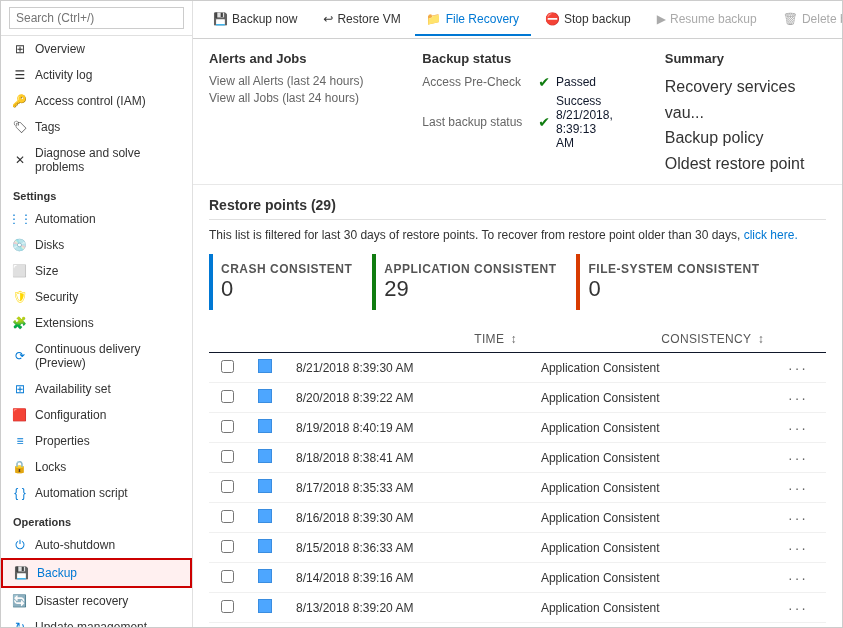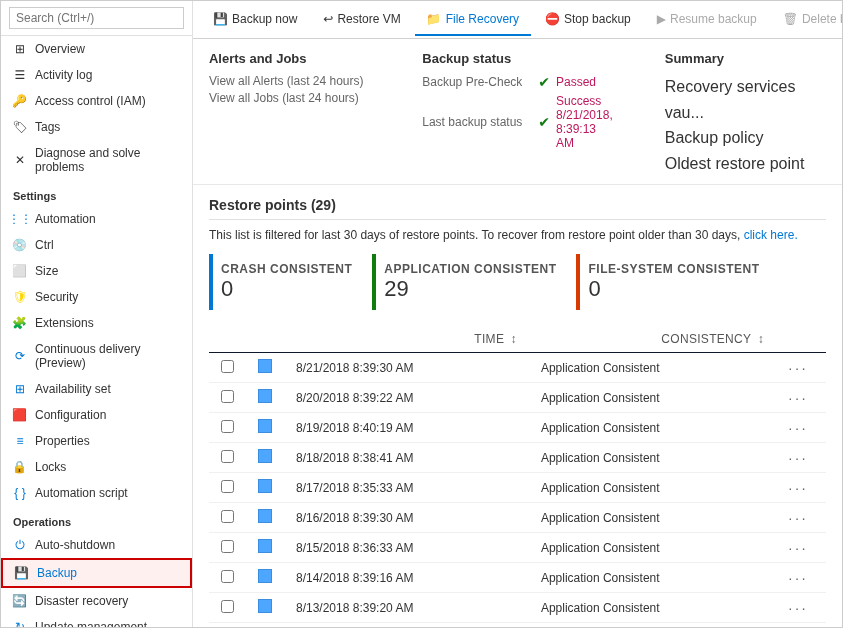--- a/index.html
+++ b/index.html
@@ -19,28 +19,28 @@
     
     .content-area { flex: 1; display: flex; flex-direction: column; overflow: hidden; }
     .tab-bar { display: flex; align-items: center; background: #fff; border-bottom: 1px solid #d0d0d0; padding: 0 8px; gap: 2px; min-height: 38px; }
     .tab-item { display: flex; align-items: center; padding: 8px 12px; cursor: pointer; color: #333; font-size: 12px; gap: 4px; border-bottom: 2px solid transparent; white-space: nowrap; }
     .tab-item.active { border-bottom: 2px solid #0078d4; color: #0078d4; }
 
     
     .main-content { flex: 1; overflow-y: auto; background: #fff; padding: 0; }
 
     
-    .top-panels { display: flex; padding: 12px 16px 8px 16px; gap: 52px; border-bottom: 1px solid #e8e8e8; justify-content: flex-end; }
+    .top-panels { display: flex; padding: 12px 16px 8px 16px; gap: 52px; border-bottom: 1px solid #e8e8e8; }
     .panel-section { flex: 1; }
     .panel-title { font-size: 13px; font-weight: 600; color: #333; margin-bottom: 8px; }
     .panel-link { color: #0078d4; cursor: pointer; font-size: 12px; display: block; margin-bottom: 3px; text-decoration: none; }
     .panel-link span { color: #666; }
     .status-row { display: flex; align-items: center; gap: 6px; margin-bottom: 4px; font-size: 12px; }
     .status-label { color: #666; min-width: 110px; }
-    .status-value { color: #be185d; }
+    .status-value { color: #0f172a; }
     .check-icon { color: #107c10; font-size: 14px; }
     .summary-text { color: #333; font-size: 16px; line-height: 1.6; }
 
     
     .restore-section { padding: 12px 16px; }
     .restore-title { font-size: 14px; font-weight: 600; color: #333; margin-bottom: 8px; padding-bottom: 6px; border-bottom: 1px solid #e0e0e0; }
     .filter-notice { font-size: 12px; color: #333; margin-bottom: 12px; }
     .filter-notice a { color: #0078d4; cursor: pointer; }
 
     
@@ -97,21 +97,21 @@
     </div>
 
     <div class="sidebar-section-label">Settings</div>
 
     <div class="sidebar-item">
       <span class="icon" style="color:#0078d4;">⋮⋮</span>
       <span>Automation</span>
     </div>
     <div class="sidebar-item">
       <span class="icon" style="color:#0078d4;">💿</span>
-      <span>Ctrl</span>
+      <span>Disks</span>
     </div>
     <div class="sidebar-item">
       <span class="icon" style="color:#0078d4;">⬜</span>
       <span>Size</span>
     </div>
     <div class="sidebar-item">
       <span class="icon" style="color:#ffd700;">🛡</span>
       <span>Security</span>
     </div>
     <div class="sidebar-item">
@@ -202,21 +202,21 @@
             <span>View all Alerts</span> <span style="color:#666;">(last 24 hours)</span>
           </a>
           <a class="panel-link">
             <span>View all Jobs</span> <span style="color:#666;">(last 24 hours)</span>
           </a>
         </div>
 
         <div class="panel-section">
           <div class="panel-title">Backup status</div>
           <div class="status-row">
-            <span class="status-label">Backup Pre-Check</span>
+            <span class="status-label">Access Pre-Check</span>
             <span class="check-icon">✔</span>
             <span class="status-value">Passed</span>
           </div>
           <div class="status-row">
             <span class="status-label">Last backup status</span>
             <span class="check-icon">✔</span>
             <span class="status-value">Success 8/21/2018, 8:39:13 AM</span>
           </div>
         </div>
 

